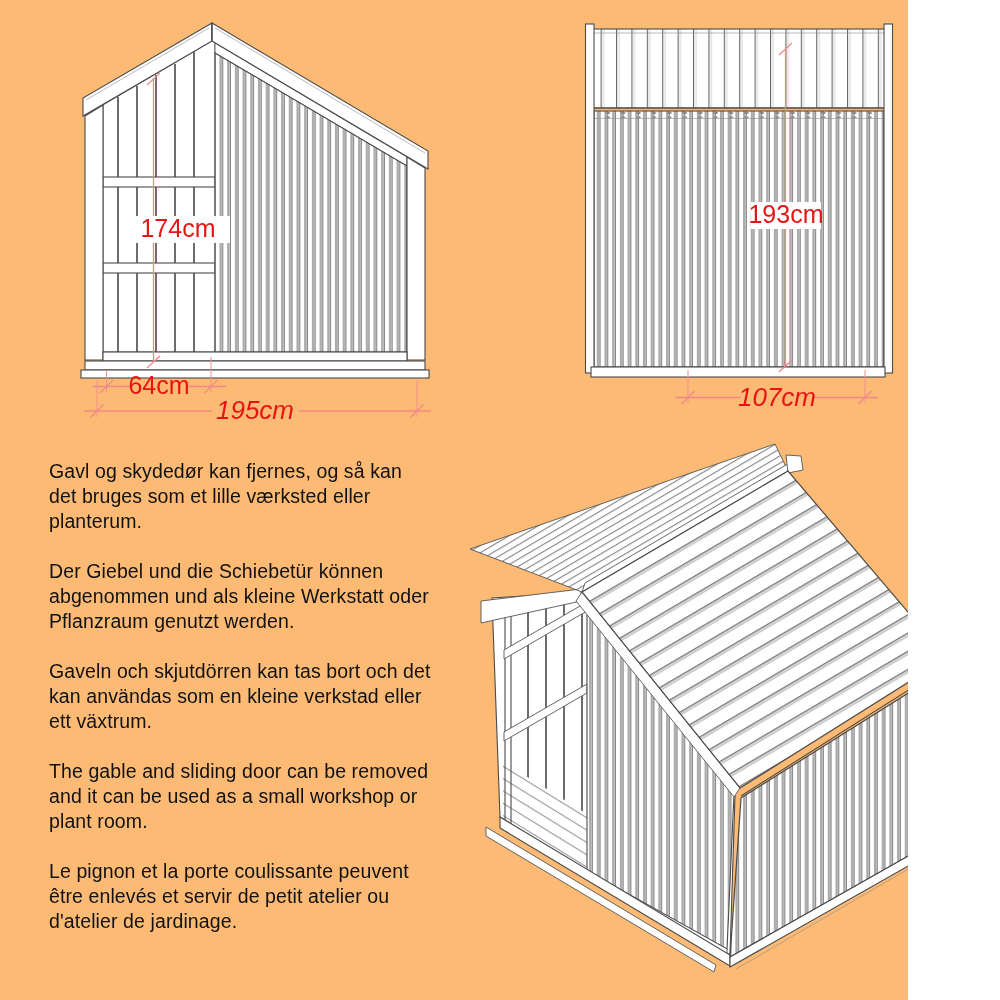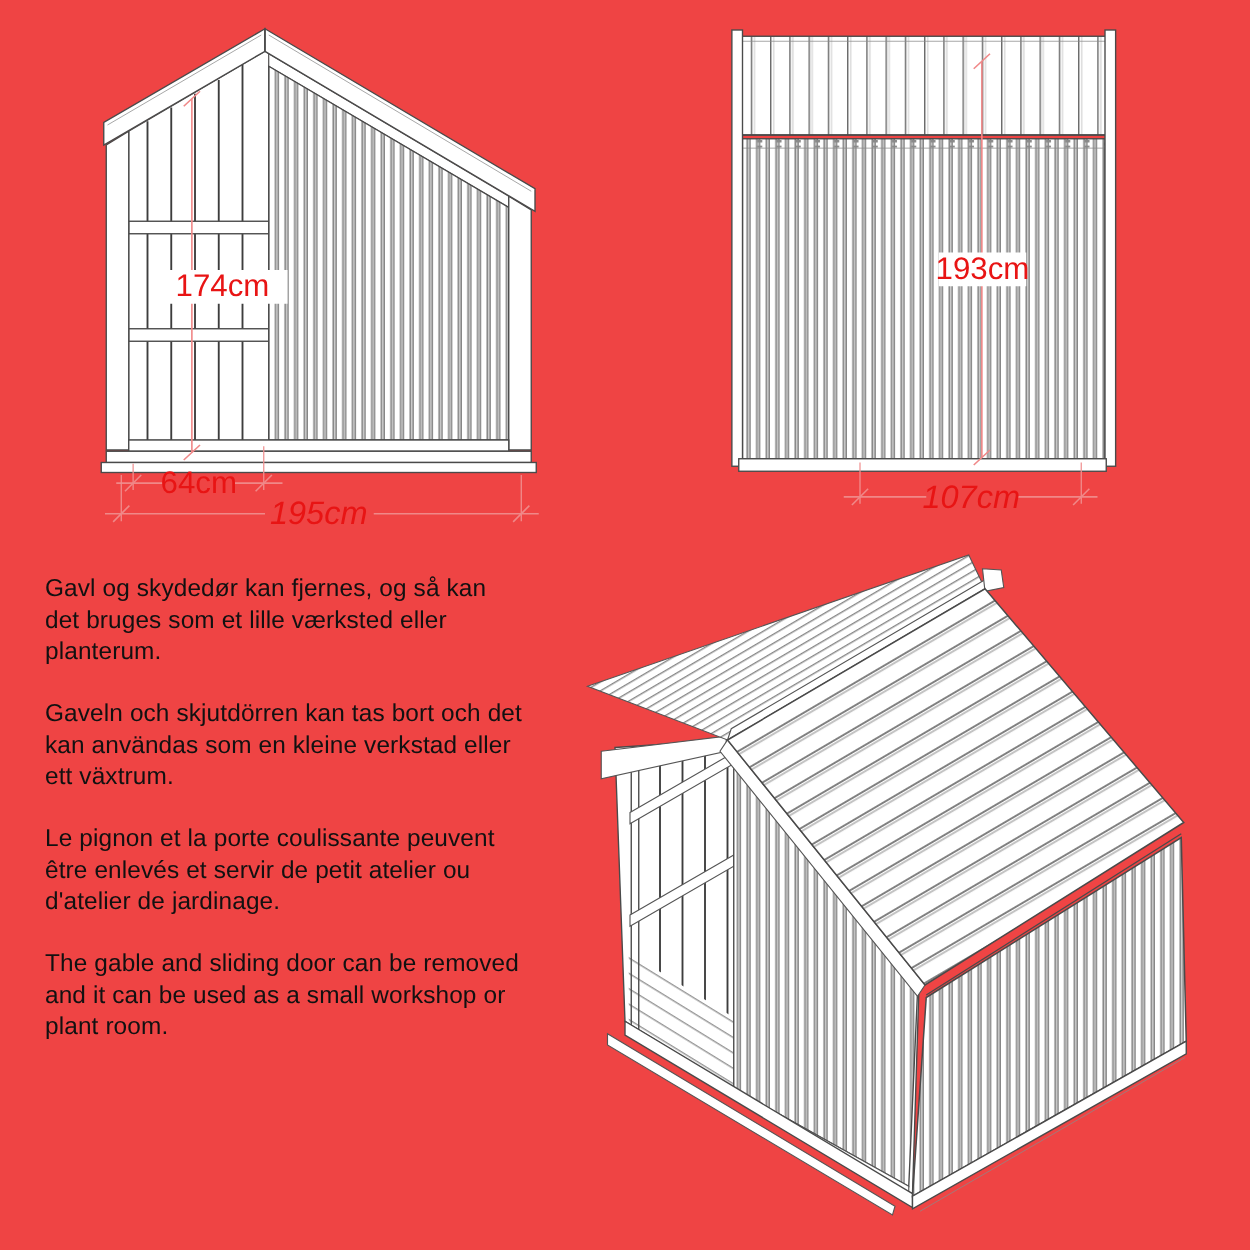--- a/index.html
+++ b/index.html
@@ -1,22 +1,22 @@
 <!DOCTYPE html>
 <html><head>
 <meta charset="utf-8">
 <style>
   html,body{margin:0;padding:0;background:#ffffff;}
-  .page{position:relative;width:1000px;height:1000px;background:#ef4444;overflow:hidden;
+  .page{position:relative;width:908px;height:1000px;background:#fdba74;overflow:hidden;
         font-family:"Liberation Sans",sans-serif;}
   svg{position:absolute;overflow:visible;}
   #front-svg{left:55px;top:15px;}
   #end-svg{left:570px;top:22px;}
   #iso-svg{left:455px;top:430px;}
-  .texts{position:absolute;left:36px;top:459px;width:445px;}
+  .texts{position:absolute;left:49px;top:459px;width:445px;}
   .texts p{margin:0 0 25px 0;font-size:19.5px;line-height:25px;color:#111111;
            white-space:pre-line;letter-spacing:0.1px;}
   .dim-text{fill:#e81414;font-size:25px;font-family:"Liberation Sans",sans-serif;}
   .dim-text.it{font-style:italic;font-size:26px;}
   .dim-line{stroke:#f08888;stroke-width:1.3;fill:none;}
   .dim-ext{stroke:#f09090;stroke-width:1;fill:none;}
   .ln{stroke:#4a4a4a;stroke-width:1.1;fill:none;}
   .lnt{stroke:#8a8a8a;stroke-width:0.6;fill:none;}
   .wh{fill:#ffffff;stroke:#4a4a4a;stroke-width:1.1;}
   .whl{fill:#ffffff;stroke:#555555;stroke-width:0.9;}
@@ -210,24 +210,27 @@
       <polygon points="741,798 945,670 949,833 730,957" fill="url(#slatsC)" stroke="#4a4a4a" stroke-width="1.2"></polygon>
       <polygon class="wh" points="730,957 949,833 949,843 730,967"></polygon>
       <line class="lnt" x1="736" y1="969" x2="948" y2="846"></line>
     </g>
   </svg>
 
   <div class="texts">
     <p>Gavl og skydedør kan fjernes, og så kan
 det bruges som et lille værksted eller
 planterum.</p>
+    <p>Der Giebel und die Schiebetür können
+abgenommen und als kleine Werkstatt oder
+Pflanzraum genutzt werden.</p>
     <p>Gaveln och skjutdörren kan tas bort och det
 kan användas som en kleine verkstad eller
 ett växtrum.</p>
+    <p>The gable and sliding door can be removed
+and it can be used as a small workshop or
+plant room.</p>
     <p>Le pignon et la porte coulissante peuvent
 être enlevés et servir de petit atelier ou
 d'atelier de jardinage.</p>
-    <p>The gable and sliding door can be removed
-and it can be used as a small workshop or
-plant room.</p>
   </div>
 
 </div>
 
 </body></html>

